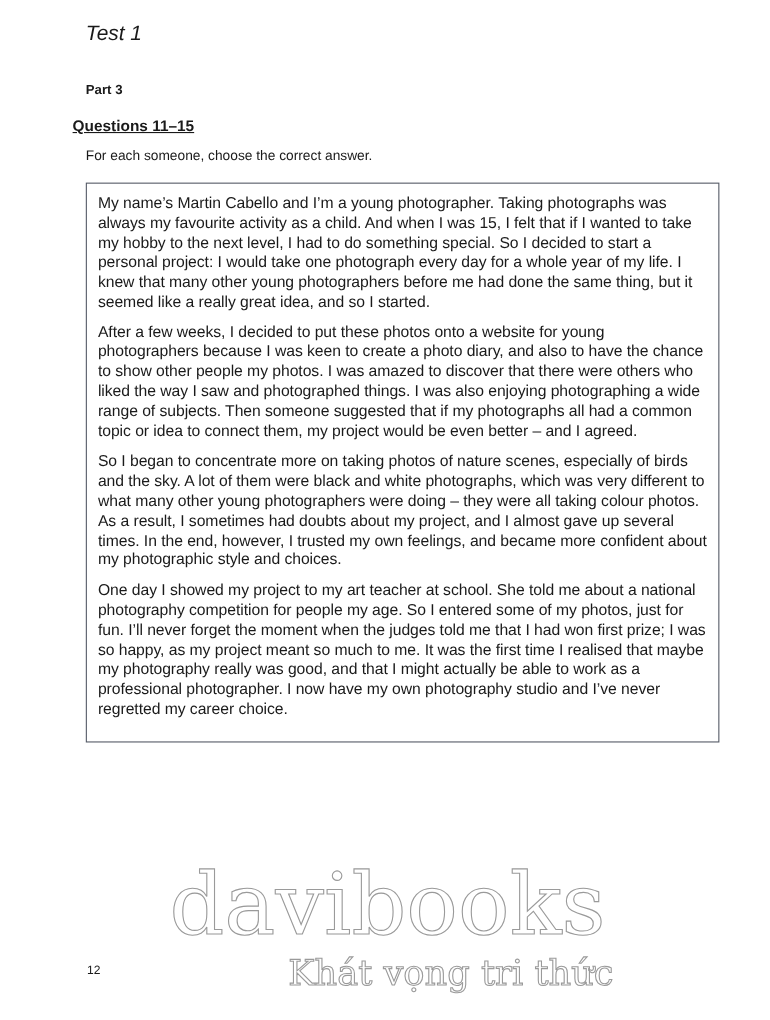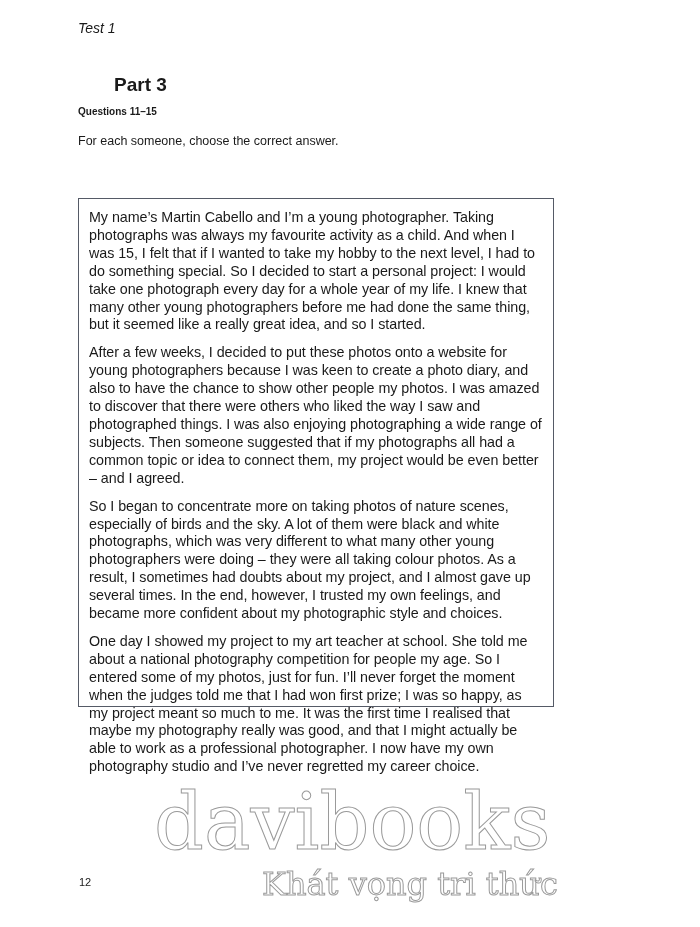--- a/index.html
+++ b/index.html
@@ -12,54 +12,53 @@
       height: 927px;
       position: relative;
       overflow: hidden;
       font-family: "Liberation Sans", sans-serif;
       color: #1a1a1a;
     }
     .running-head {
       position: absolute;
       left: 78px;
       top: 20px;
-      font-size: 14px;
+      font-size: 19px;
       font-style: italic;
     }
     .part-title {
       position: absolute;
       left: 78px;
       top: 74px;
-      font-size: 19px;
+      font-size: 12px;
       font-weight: bold;
-      margin-left: 36px;
     }
     .questions-title {
       position: absolute;
-      left: 78px;
+      left: 66px;
       top: 106px;
-      font-size: 10px;
+      font-size: 14px;
       font-weight: bold;
+      text-decoration: underline;
     }
     .instruction {
       position: absolute;
       left: 78px;
       top: 134px;
       font-size: 12.5px;
     }
     .passage-box {
       position: absolute;
       left: 78px;
       top: 166px;
-      width: 476px;
+      width: 576px;
       height: 509px;
       border: 1.3px solid #555a66;
       box-sizing: border-box;
       padding: 10px 10px 0 10px;
-      margin-top: 32px;
     }
     .passage-para {
       margin: 0 0 10px 0;
       font-size: 14.3px;
       line-height: 17.9px;
       letter-spacing: -0.05px;
     }
     .page-number {
       position: absolute;
       left: 79px;

